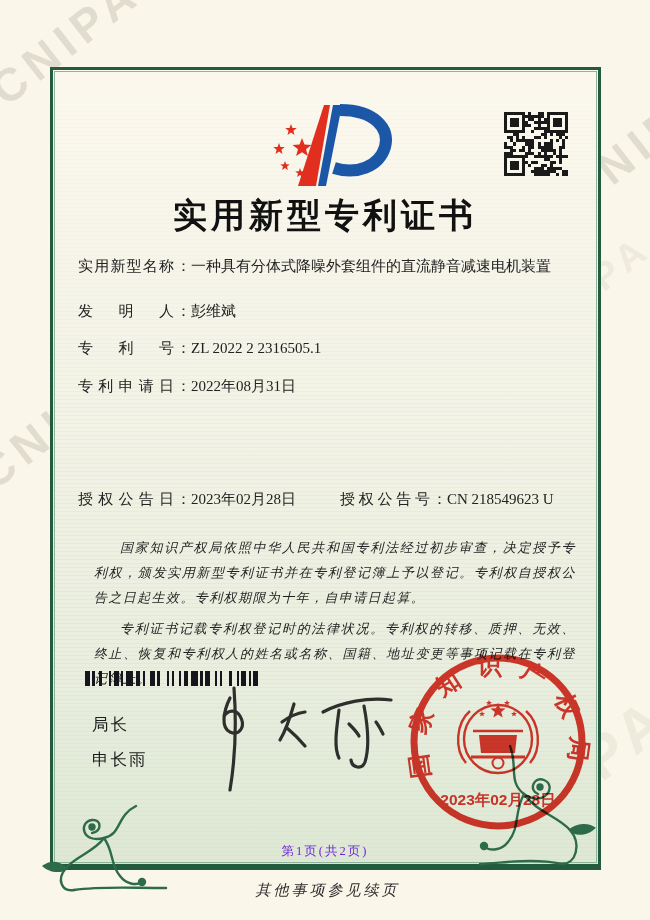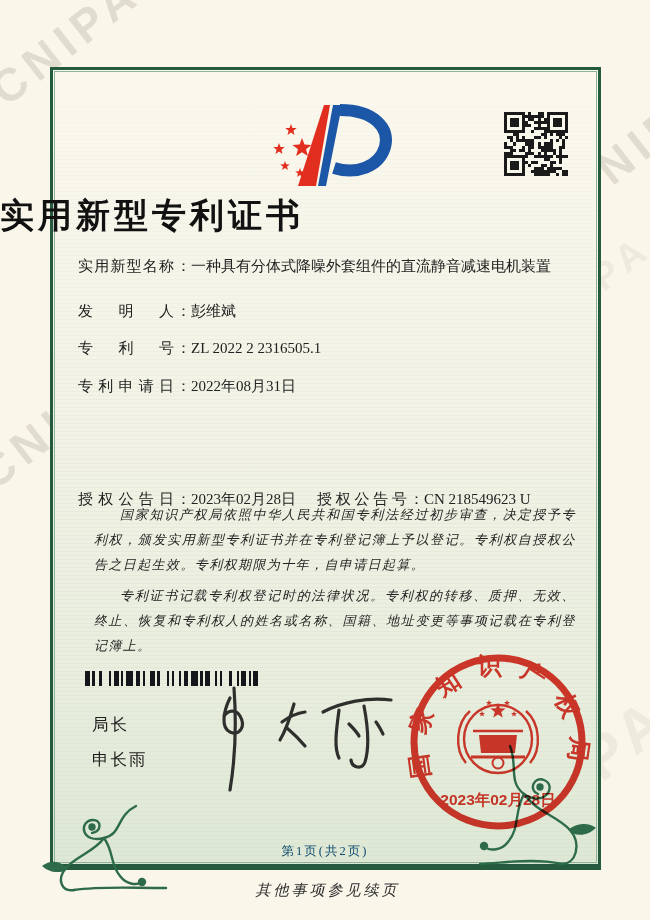--- a/index.html
+++ b/index.html
@@ -9,32 +9,32 @@
       font-weight:bold;color:rgba(168,162,144,0.30);transform:rotate(-38deg);
       letter-spacing:7px;pointer-events:none;user-select:none;}
   .frame{position:absolute;left:50px;top:67px;width:551px;height:803px;box-sizing:border-box;
          border:3px solid #245a3e;border-bottom-width:6px;
          background:
            linear-gradient(180deg, rgba(252,248,238,0.92) 0%, rgba(240,242,229,0.55) 45%, rgba(222,233,215,0.55) 78%, rgba(214,228,206,0.75) 100%),
            repeating-linear-gradient(0deg, rgba(100,140,110,0.12) 0px, rgba(100,140,110,0.12) 1px, transparent 1px, transparent 4px),
            #f5f3e6;}
   .frame-inner{position:absolute;left:1px;top:1px;right:1px;bottom:1px;border:1px solid #8db49b;}
   .cert-no{position:absolute;left:76px;top:105px;font-size:15.5px;letter-spacing:1.5px;color:#3a3a3a;}
-  .title{position:absolute;left:0;right:0;top:193px;text-align:left;font-size:34px;
+  .title{position:absolute;left:0;right:0;top:193px;text-align:center;font-size:34px;
          font-weight:bold;letter-spacing:4px;color:#111;}
   .frow{position:absolute;left:78px;font-size:15px;color:#222;white-space:nowrap;}
   .flabel{display:inline-block;width:96px;text-align:justify;text-align-last:justify;vertical-align:top;}
   .fvalue{margin-left:2px;}
-  .flabel2{display:inline-block;width:90px;margin-left:21px;text-align:justify;text-align-last:justify;}
-  .paras{position:absolute;left:94px;top:503px;width:482px;font-size:13px;line-height:1.92;
+  .flabel2{display:inline-block;width:90px;margin-left:44px;text-align:justify;text-align-last:justify;}
+  .paras{position:absolute;left:94px;top:536px;width:482px;font-size:13px;line-height:1.92;
          letter-spacing:1.4px;color:#1f1f1f;font-style:italic;text-align:justify;}
   .paras p{margin:0 0 6px 0;text-indent:2em;}
   .officer{position:absolute;left:92px;font-size:16.5px;color:#1d1d1d;
            font-family:"Liberation Sans","DejaVu Sans",sans-serif;letter-spacing:2px;}
-  .pagenum{position:absolute;left:0;right:0;top:843px;text-align:center;font-size:12.5px;color:#0c4a6e;letter-spacing:2px;}
+  .pagenum{position:absolute;left:0;right:0;top:843px;text-align:center;font-size:12.5px;color:#6d28d9;letter-spacing:2px;}
   .note{position:absolute;left:5px;right:0;top:881px;text-align:center;font-size:15px;
         font-style:italic;letter-spacing:3px;color:#2e2e2e;}
   svg{position:absolute;overflow:visible;}
   .seal{mix-blend-mode:multiply;opacity:0.93;}
 </style>
 </head>
 <body>
 
 <div class="page">
 

